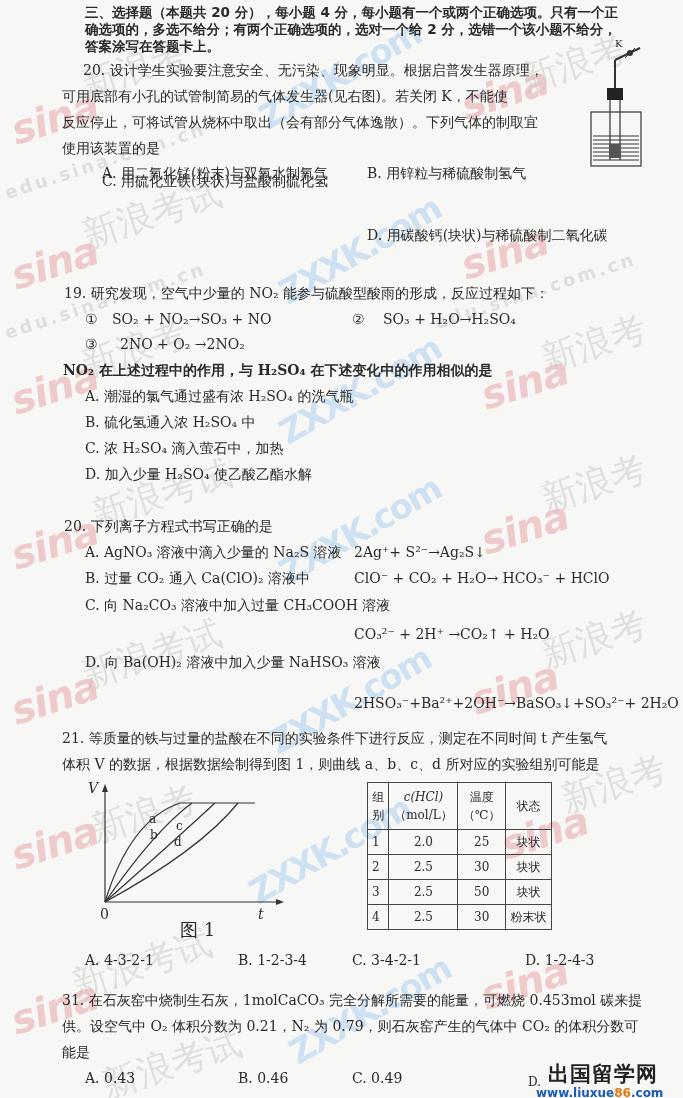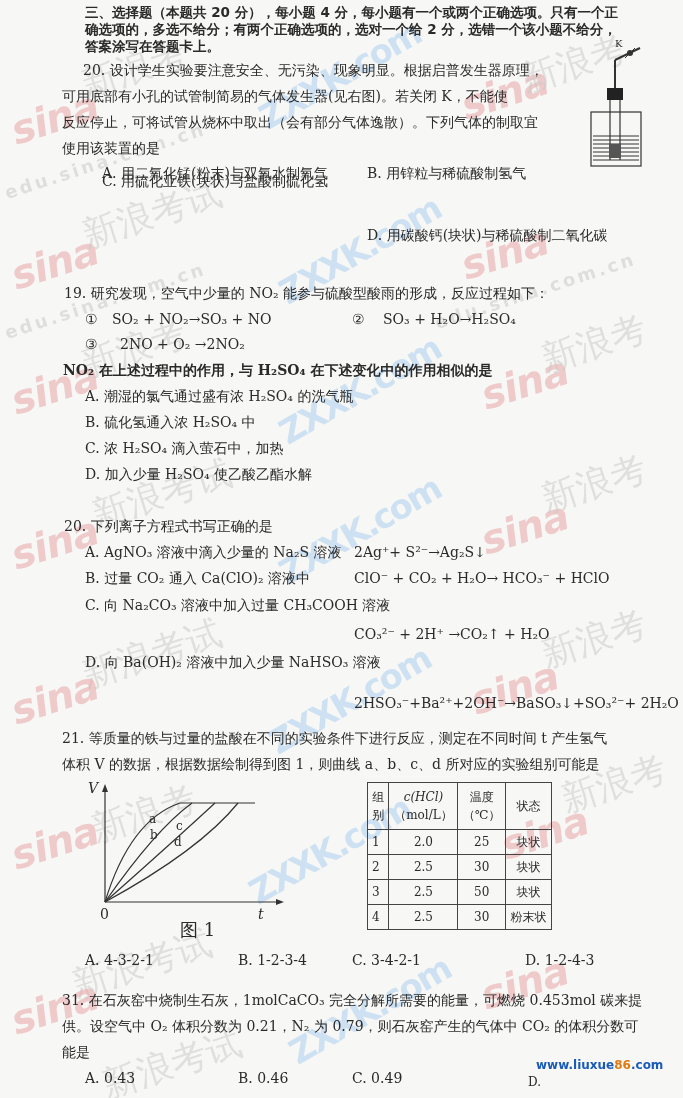--- a/index.html
+++ b/index.html
@@ -218,18 +218,19 @@
     <span>在石灰窑中烧制生石灰，1molCaCO₃ 完全分解所需要的能量，可燃烧 0.453mol 碳来提</span>
   </div>
   <div class="line" style="left:62px;top:1018px;">供。设空气中 O₂ 体积分数为 0.21，N₂ 为 0.79，则石灰窑产生的气体中 CO₂ 的体积分数可</div>
   <div class="line" style="left:62px;top:1044px;">能是</div>
   <div class="line" style="left:85px;top:1070px;">A.  0.43</div>
   <div class="line" style="left:238px;top:1070px;">B.  0.46</div>
   <div class="line" style="left:352px;top:1070px;">C.  0.49</div>
   <div class="line" style="left:528px;top:1075px;font-size:12px;">D.</div>
 
   <div class="footer-logo" style="left:548px;top:1060px;">
+    <div style="font-size:21px;font-weight:bold;color:#222;letter-spacing:1px;">出国留学网</div>
     <div style="font-size:12px;font-weight:bold;color:#1a5bb8;margin-top:-2px;margin-left:-12px;">
       <span>www.liuxue</span><span style="color:#e07a10;">86</span><span>.com</span>
     </div>
   </div>
 
 </div>
 
 </body></html>

